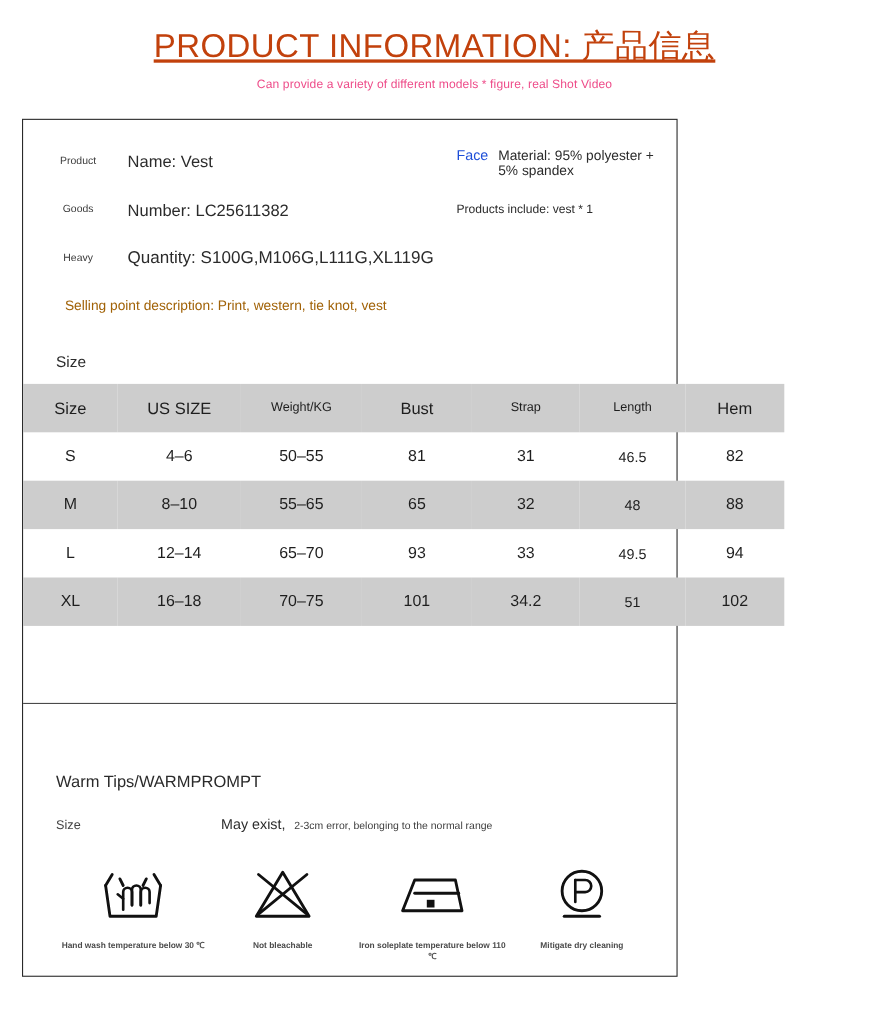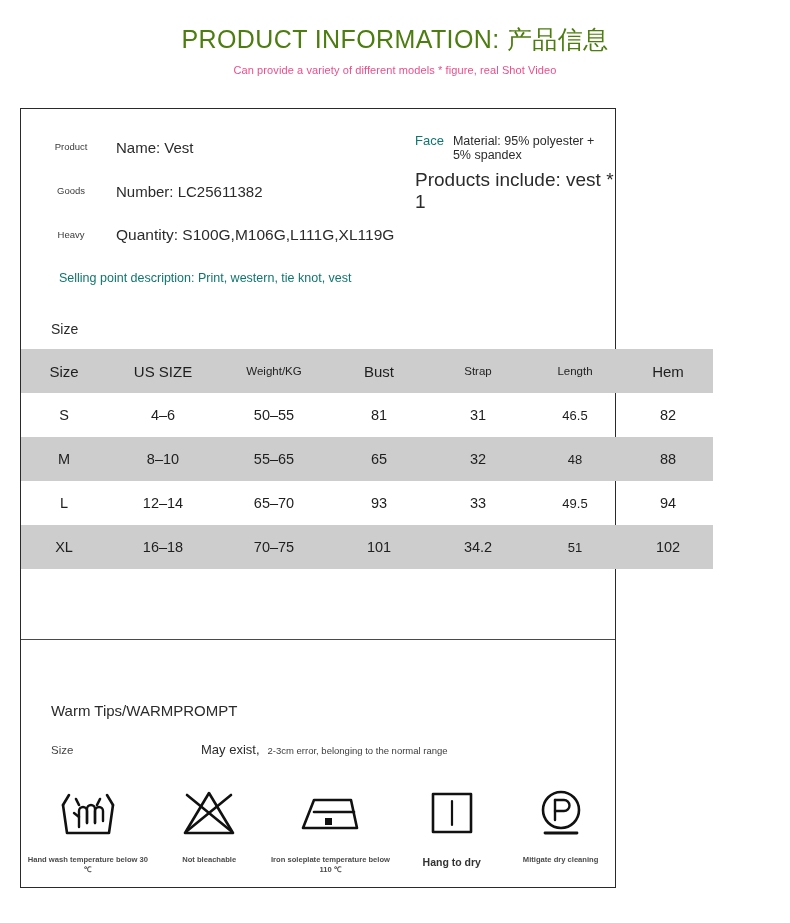--- a/index.html
+++ b/index.html
@@ -15,26 +15,27 @@
     position: relative;
     overflow: hidden;
   }
 
   
   .page-header {
     text-align: center;
     padding-top: 24px;
   }
   .page-title {
-    font-size: 25px;
+    font-size: 30px;
     font-weight: 400;
     letter-spacing: 0.4px;
-    color: #4d7c0f;
+    color: #c2410c;
     margin: 0;
     line-height: 1.25;
+    text-decoration: underline;
   }
   .page-subtitle {
     font-size: 11px;
     color: #ee4d8a;
     margin: 9px 0 0 0;
     letter-spacing: 0.1px;
   }
 
   
   .frame {
@@ -76,31 +77,31 @@
   .spec-row.r3 .spec-main { font-size: 15.5px; }
   .spec-right {
     position: absolute;
     left: 394px;
     display: flex;
     align-items: baseline;
     gap: 9px;
   }
   .spec-right .r-tag {
     font-size: 13px;
-    color: #0f766e;
+    color: #1d4ed8;
   }
   .spec-right .r-text {
     font-size: 12.5px;
     color: #2b2b2b;
   }
-  .spec-right.solo .r-text { font-size: 19px; }
+  .spec-right.solo .r-text { font-size: 11px; }
   .selling-point {
     margin: 14px 0 0 38px;
     font-size: 12.5px;
-    color: #0f766e;
+    color: #a16207;
   }
 
   
   .size-label {
     margin: 36px 0 12px 30px;
     font-size: 14px;
     color: #2b2b2b;
   }
   .size-table {
     border-collapse: collapse;
@@ -343,29 +344,20 @@
         <div class="care-glyph">
           <svg width="62" height="46" viewBox="0 0 62 46" fill="none" stroke="#111" stroke-width="2.6" stroke-linecap="round" stroke-linejoin="round">
             <path d="M4 38 L15 10 L52 10 L58 38 Z"></path>
             <path d="M15 22 L55 22"></path>
             <rect x="26" y="28" width="7" height="7" fill="#111" stroke="none"></rect>
           </svg>
         </div>
         <div class="care-caption">Iron soleplate temperature below 110 ℃</div>
       </div>
 
-      <div class="care-item hang">
-        <div class="care-glyph">
-          <svg width="48" height="48" viewBox="0 0 48 48" fill="none" stroke="#111" stroke-width="2.6" stroke-linecap="round" stroke-linejoin="round">
-            <rect x="5" y="5" width="38" height="38"></rect>
-            <path d="M24 12 L24 36" stroke-width="2.2"></path>
-          </svg>
-        </div>
-        <div class="care-caption">Hang to dry</div>
-      </div>
 
       <div class="care-item">
         <div class="care-glyph">
           <svg width="52" height="52" viewBox="0 0 52 52" fill="none" stroke="#111" stroke-width="2.6" stroke-linecap="round" stroke-linejoin="round">
             <circle cx="26" cy="23" r="18"></circle>
             <path d="M20 13 L20 33" stroke-width="2.4"></path>
             <path d="M20 13 L29 13 a5.5 5.5 0 0 1 0 11 L20 24" stroke-width="2.4"></path>
             <path d="M10 46 L42 46" stroke-width="2.8"></path>
           </svg>
         </div>

